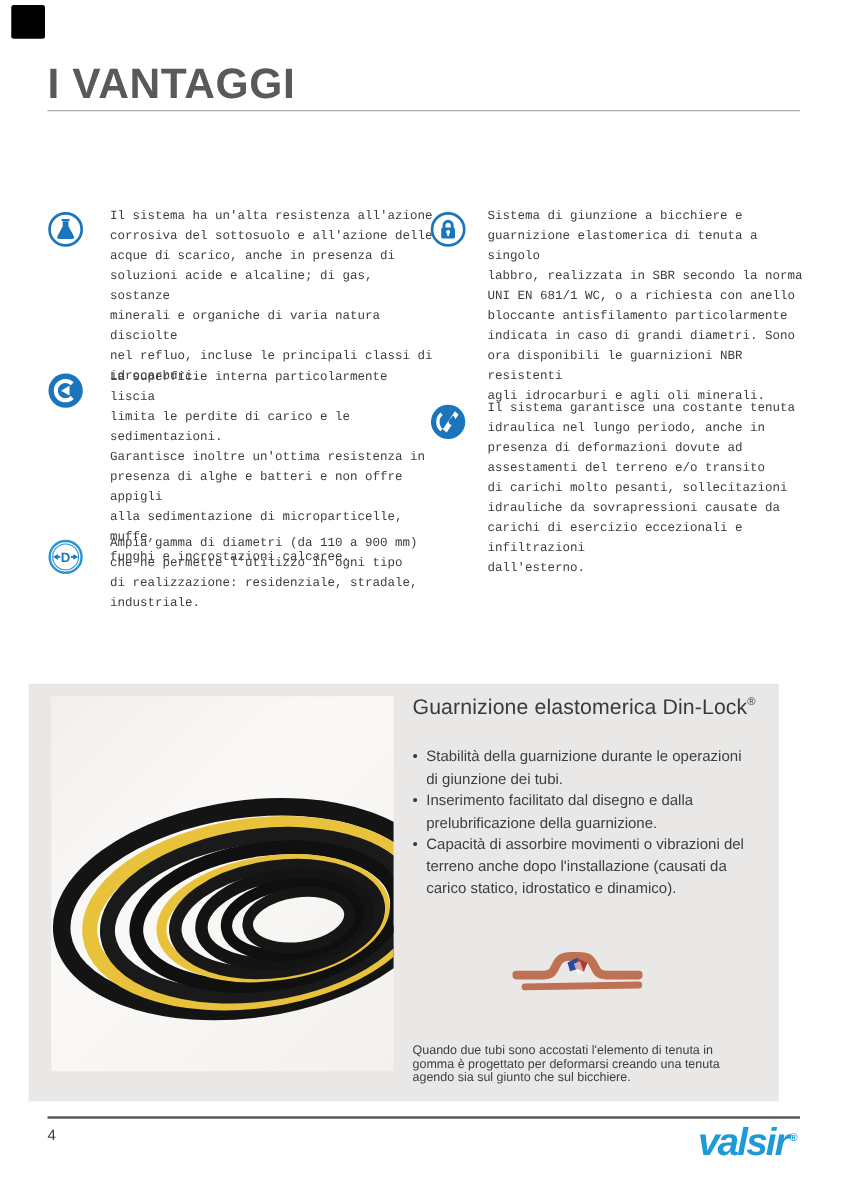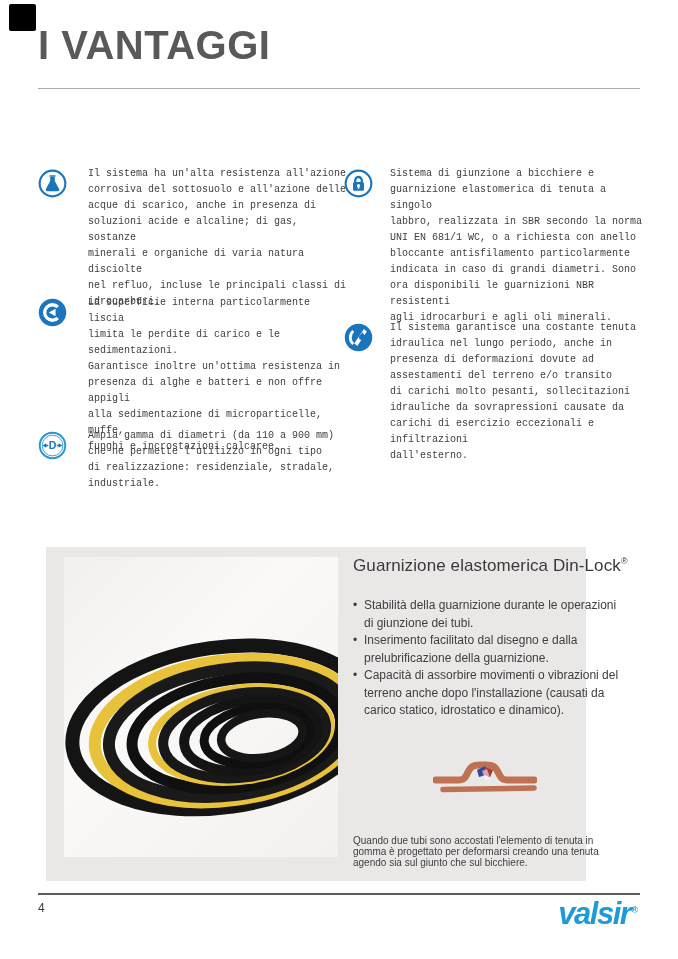--- a/index.html
+++ b/index.html
@@ -1,36 +1,36 @@
 <!DOCTYPE html>
 <html><head>
 <meta charset="utf-8">
 <style>
   html,body{margin:0;padding:0;background:#ffffff;}
   .page{
     position:relative;width:678px;height:959px;background:#ffffff;overflow:hidden;
     font-family:"Liberation Sans",sans-serif;color:#3e3e40;
   }
   .corner-square{position:absolute;left:9px;top:4px;width:27px;height:27px;background:#000;border-radius:2px;}
-  .title{position:absolute;left:38px;top:23px;margin:0;font-size:40px;font-weight:bold;
+  .title{position:absolute;left:38px;top:48px;margin:0;font-size:34px;font-weight:bold;
     color:#58595b;letter-spacing:.5px;}
   .title-rule{position:absolute;left:38px;top:88px;width:602px;height:1px;background:#a8aaad;}
 
   .adv-item{position:absolute;width:310px;}
   .adv-item .icon{position:absolute;left:0;top:3px;width:29px;height:29px;display:block;}
   .adv-text{margin:0;white-space:pre-line;font-size:10px;line-height:16px;color:#3e3e40;font-family:Liberation Mono, monospace;}
   .col-left .adv-text{margin-left:50px;width:262px;}
   .col-right .adv-text{margin-left:46px;width:262px;}
   #adv-l0{left:38px;top:166px;}
   #adv-l1{left:38px;top:295px;}
   #adv-l2{left:38px;top:428px;}
   #adv-r0{left:344px;top:166px;}
   #adv-r1{left:344px;top:320px;}
 
-  .panel{position:absolute;left:46px;top:547px;width:540px;height:334px;background:#e9e8e6;}
+  .panel{position:absolute;left:23px;top:547px;width:600px;height:334px;background:#e9e8e6;}
   .photo{position:absolute;left:18px;top:10px;width:274px;height:300px;
     background:linear-gradient(135deg,#f2f0ee 0%,#faf9f7 40%,#f3f1ee 100%);overflow:hidden;}
   .photo svg{display:block;}
   .panel-content{position:absolute;left:307px;top:9px;width:298px;}
   .panel-heading{margin:0;font-size:17px;font-weight:normal;color:#3a3a3c;letter-spacing:.1px;}
   .panel-heading sup{font-size:9px;}
   .bullet-list{list-style:none;margin:21px 0 0 0;padding:0;}
   .bullet-list li{position:relative;padding-left:11px;font-size:12px;line-height:17.5px;
     white-space:pre-line;color:#3e3e40;}
   .bullet-list li::before{content:"•";position:absolute;left:0;top:0;color:#3e3e40;}

